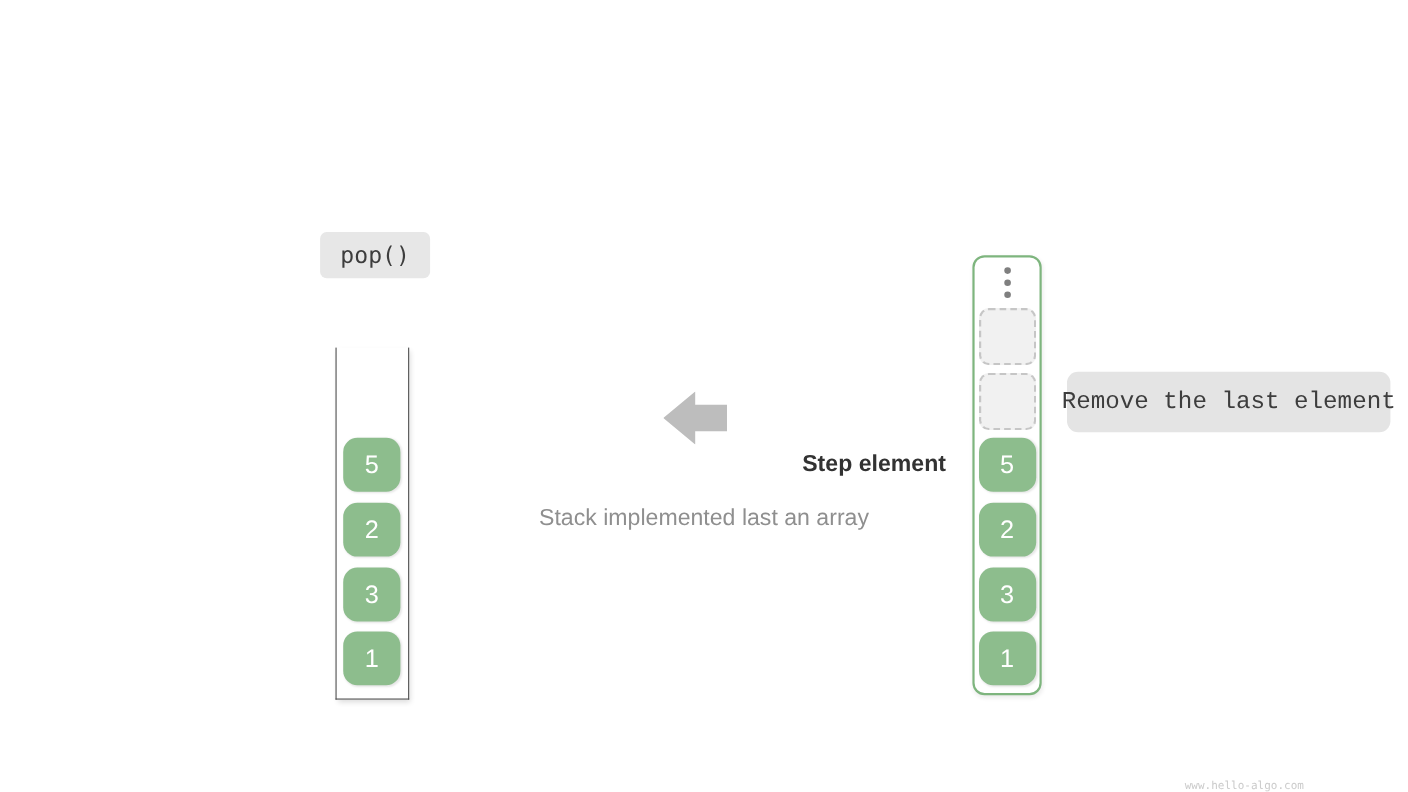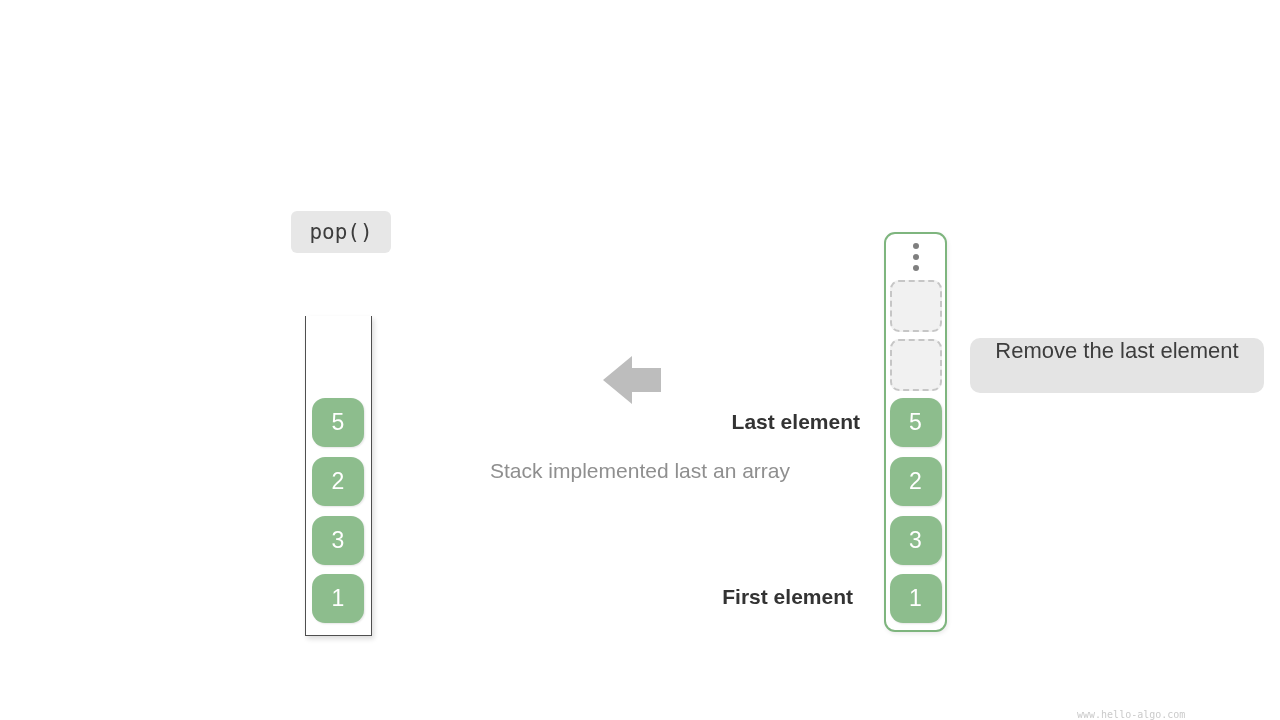--- a/index.html
+++ b/index.html
@@ -116,23 +116,24 @@
     font-size: 21px; color: #8f8f8f;
   }
 
   
   .note-chip {
     position: absolute;
     left: 970px; top: 305px;
     width: 294px; height: 55px;
     background: #e4e4e4;
     border-radius: 10px;
-    display: flex; align-items: flex-start; justify-content: center;
+    display: flex; align-items: center; justify-content: center;
     font-size: 22px; color: #3d3d3d;
     white-space: nowrap;
+    font-family: Liberation Mono, monospace;
   }
 
   
   .step-badge {
     position: absolute;
     left: 35px; top: 641px;
     width: 146px; height: 51px;
     box-sizing: border-box;
     background: #f8f8f8;
     border: 1.5px solid #cacaca;
@@ -165,23 +166,22 @@
     <div class="cell" style="top:82px">5</div>
     <div class="cell" style="top:141px">2</div>
     <div class="cell" style="top:200px">3</div>
     <div class="cell" style="top:258px">1</div>
   </div>
 
   <svg class="left-arrow" viewBox="0 0 58 48">
     <polygon points="0,24 29,0 29,12 58,12 58,36 29,36 29,48" fill="#bdbdbd"></polygon>
   </svg>
 
-  <div class="lbl-last">Last element</div>
+  <div class="lbl-last">Step element</div>
   <div class="caption">Stack implemented last an array</div>
-  <div class="lbl-first">First element</div>
 
   <div class="array-box">
     <div class="vdots">
       <span class="dot"></span>
       <span class="dot"></span>
       <span class="dot"></span>
     </div>
     <div class="empty-cell" style="top:46px"></div>
     <div class="empty-cell" style="top:105px"></div>
     <div class="cell" style="top:164px">5</div>

